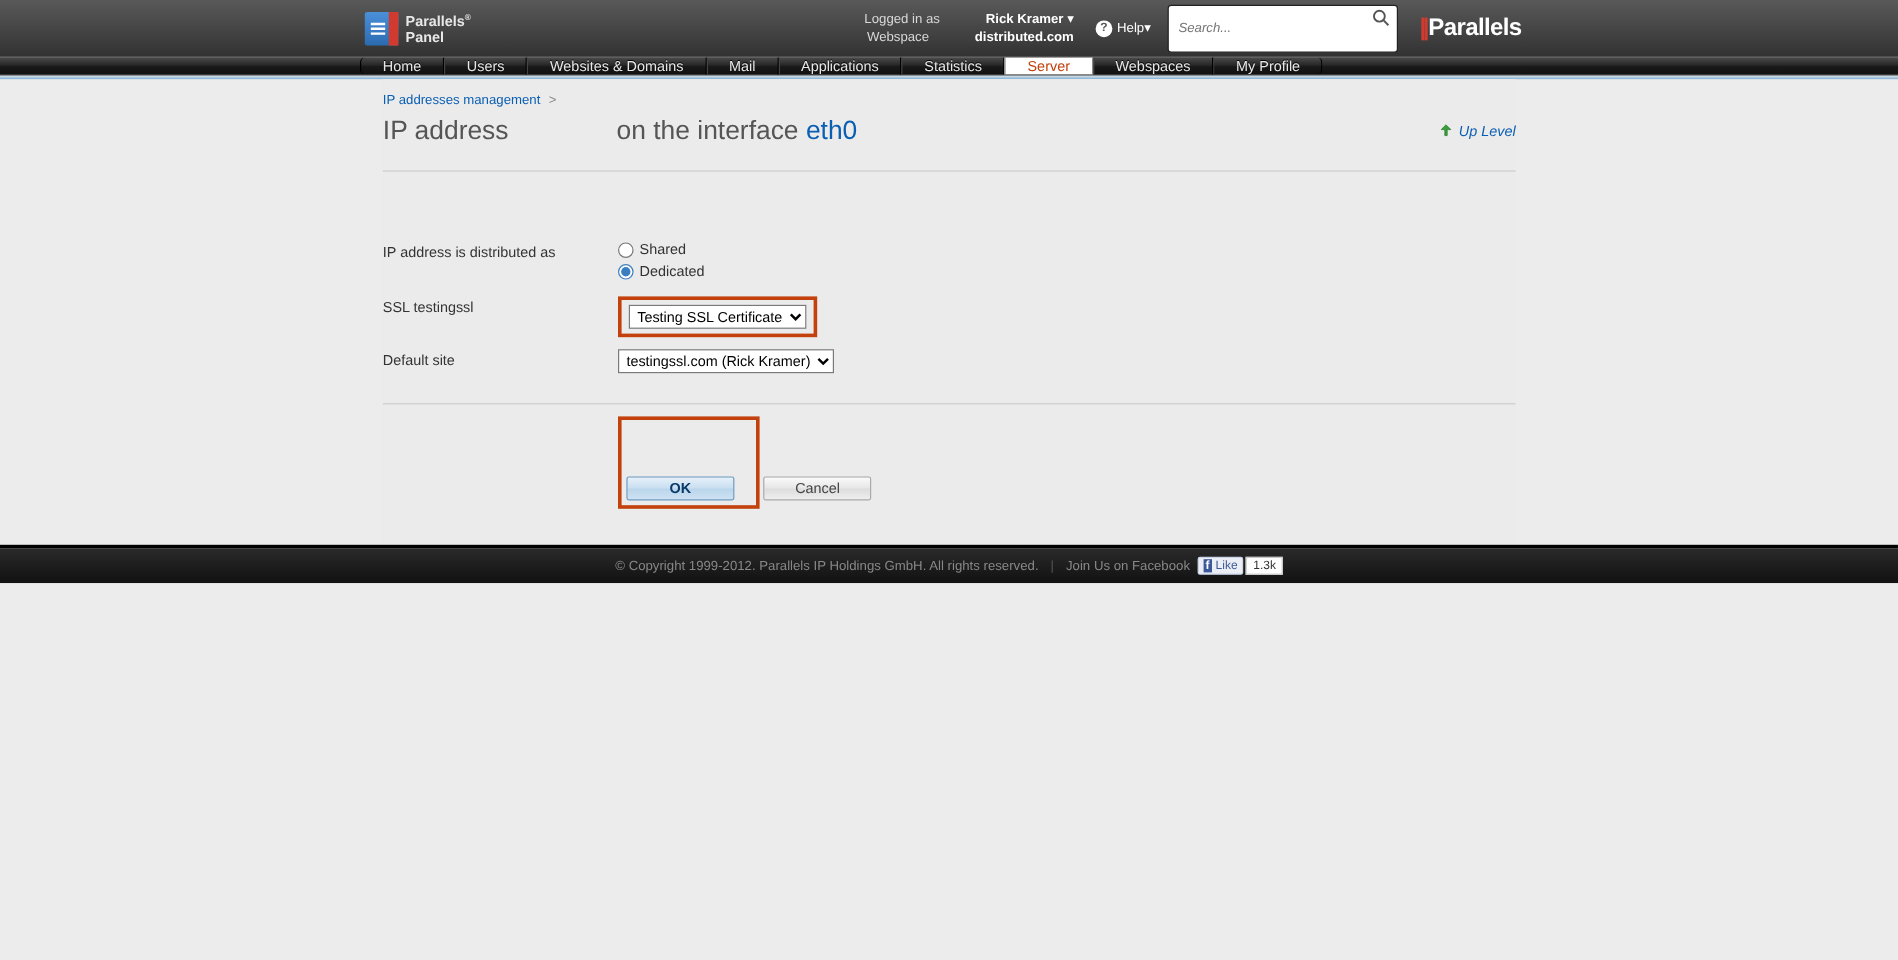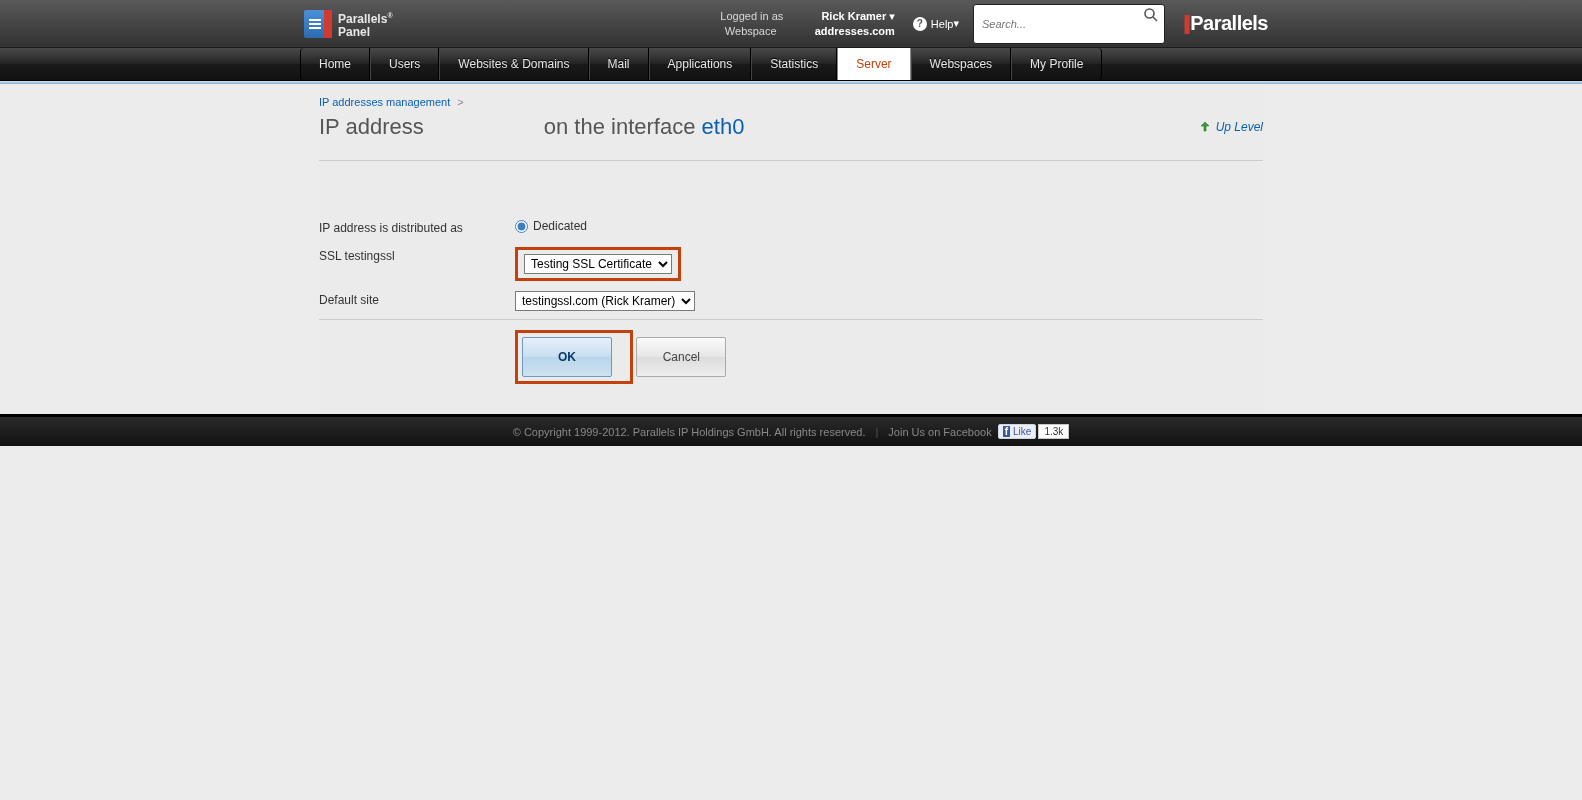--- a/index.html
+++ b/index.html
@@ -17,53 +17,53 @@
     .header-user .uname { color:#fff; font-weight:bold;margin-left:32px; }
     .header-user .dropdown-caret { color:#fff; }
     .help-link { color:#fff; font-size:11px; display:flex; align-items:center; margin-right:14px;}
     .help-icon { width:14px; height:14px; border-radius:50%; background:#fff; color:#555; font-weight:bold; font-size:10px; display:inline-flex; align-items:center; justify-content:center; margin-right:4px;}
     .search-box { position: relative; margin-right:18px;}
     .search-input { width: 192px; height: 40px; border-radius: 3px; border: 1px solid #222; padding: 0 26px 0 8px; font-style: italic; color:#888; font-size:11px; background:#fff;}
     .search-btn { position:absolute; right:4px; top:3px; width:18px; height:18px; }
     .brand-right { color:#fff; font-weight:bold; font-size:20px; letter-spacing:-0.5px; font-family: Arial, sans-serif; padding-right: 290px;}
     .brand-right .bars { color:#d13b2f; font-weight:bold; margin-right:2px; letter-spacing:-3px;}
 
-    .nav { background: linear-gradient(to bottom, #4a4a4a 0%, #232323 50%, #1a1a1a 51%, #111 100%); height: 33px; display:flex; padding-left: 300px; border-bottom:1px solid #000;}
+    .nav { background: linear-gradient(to bottom, #4a4a4a 0%, #232323 50%, #1a1a1a 51%, #111 100%); height: 15px; display:flex; padding-left: 300px; border-bottom:1px solid #000;}
     .nav-item { color:#e8e8e8; font-size:12px; padding: 0 18px; display:flex; align-items:center; border-right:1px solid #000; border-left:1px solid #444; cursor:pointer; text-shadow:0 -1px 0 #000;}
     .nav-item:first-child { border-left:1px solid #000; border-top-left-radius:4px; border-bottom-left-radius:4px;}
     .nav-item:last-child { border-top-right-radius:4px; border-bottom-right-radius:4px;}
     .nav-item.active { background:#fff; color:#c2410c; text-shadow:none; border-left:1px solid #888; border-right:1px solid #888;}
 
     .body-top-line { height:2px; background:#c9dbe8; border-bottom:1px solid #b0c8d8;}
     .body-bot-line { height:1px; background:#91b7da;}
     
     .content { max-width: 944px; margin: 0 auto; padding: 12px 0 30px 0; background:#ebebeb;}
     .breadcrumb { font-size:11px; margin-bottom:6px; }
     .breadcrumb a { color:#0a5fb3; text-decoration:none;}
     .breadcrumb .sep { color:#888; margin-left:4px;}
     .title-row { display:flex; align-items:baseline; border-bottom:1px solid #ccc; padding-bottom:20px; margin-bottom:58px;}
     .title-left { font-size:22px; color:#555; font-family: "Lucida Grande", Tahoma, sans-serif; }
-    .title-mid { font-size:22px; color:#555; margin-left: 120px; font-family: "Lucida Grande", Tahoma, sans-serif;}
+    .title-mid { font-size:22px; color:#555; margin-left: 90px; font-family: "Lucida Grande", Tahoma, sans-serif;}
     .title-iface { color:#0a5fb3; }
     .uplevel { margin-left:auto; color:#0a5fb3; font-size:12px; display:flex; align-items:center; text-decoration:none;font-style:italic;}
     .uplevel-icon { width:14px; height:14px; margin-right:4px; display:inline-block;}
     .uplevel-icon svg { display:block;}
 
-    .form { border-bottom:1px solid #ccc; padding-bottom:4px;}
+    .form { border-bottom:1px solid #ccc; padding-bottom:21px;}
     .form-row { display:flex; align-items:flex-start; margin-bottom:10px; font-size:12px; color:#333;}
     .form-label { width: 196px; flex-shrink:0; padding-top:2px; color:#333;}
     .form-field { flex:1; }
     .radio-line { display:flex; align-items:center; margin-bottom:4px; color:#333;}
     .radio-line input { margin-right:5px; accent-color:#3c7fc0;}
     
     .highlight-box { border:3px solid #c2410c; padding:4px 6px; display:inline-block; background:transparent;}
     .select { font-size:12px; border:1px solid #7a7a7a; background:#fff; padding:1px 2px; font-family:inherit;}
 
     .button-row { padding-top:10px;}
-    .btn { display:inline-flex; align-items:center; justify-content:center; width:90px; height:40px; font-size:12px; border-radius:2px; cursor:pointer; margin-right:14px;}
+    .btn { display:inline-flex; align-items:center; justify-content:center; width:90px; height:20px; font-size:12px; border-radius:2px; cursor:pointer; margin-right:14px;margin-top:43px;}
     .btn-ok { background: linear-gradient(to bottom, #e6f0f9 0%, #c8def0 50%, #b9d5ea 51%, #cee2f2 100%); border:1px solid #6b9ac2; color:#0a3a6a; font-weight:bold;}
     .btn-cancel { background: linear-gradient(to bottom, #fafafa 0%, #e6e6e6 50%, #dcdcdc 51%, #eee 100%); border:1px solid #aaa; color:#444;}
 
     .footer { background: linear-gradient(to bottom, #2a2a2a, #111); color:#888; font-size:11px; height:32px; display:flex; align-items:center; justify-content:center; border-top: 3px solid #000;}
     .footer .sep { margin:0 10px; color:#555;}
     .footer .fb-like { display:inline-flex; align-items:center; background:#eceef5; border:1px solid #cad4e7; border-radius:2px; padding:1px 4px; color:#3b5998; font-size:10px; margin-left:6px;}
     .footer .fb-count { background:#fff; border:1px solid #c7c7c7; padding:1px 5px; font-size:10px; color:#333; margin-left:2px; position:relative;}
   </style>
 </head>
 <body>
@@ -78,21 +78,21 @@
     <span class="logo-text">
       <span>Parallels</span><sup>®</sup><br><span>Panel</span>
     </span>
   </div>
   <div class="header-spacer"></div>
   <div class="header-user">
     <div>
       <span>Logged in as</span>&nbsp;&nbsp;<span class="uname">Rick Kramer</span> <span class="dropdown-caret">▾</span>
     </div>
     <div>
-      <span>Webspace</span>&nbsp;&nbsp;<span class="uname">addresses.com</span>
+      <span>Webspace</span>&nbsp;&nbsp;<span class="uname">distributed.com</span>
     </div>
   </div>
   <a class="help-link">
     <span class="help-icon">?</span>
     <span>Help</span> 
       <span>▾</span>
   </a>
   <div class="search-box">
     <input type="text" class="search-input" placeholder="Search..." style="">
     <span class="search-btn">
@@ -139,20 +139,24 @@
       </span>
       <span>Up Level</span>
     </a>
   </div>
 
   <div class="form">
     <div class="form-row">
       <div class="form-label">IP address is distributed as</div>
       <div class="form-field">
         <label class="radio-line">
+          <input type="radio" name="dist" style="">
+          <span>Shared</span>
+        </label>
+        <label class="radio-line">
           <input type="radio" name="dist" checked="" style="">
           <span>Dedicated</span>
         </label>
       </div>
     </div>
     <div class="form-row">
       <div class="form-label">SSL testingssl</div>
       <div class="form-field">
         <span class="highlight-box">
           <select class="select">

